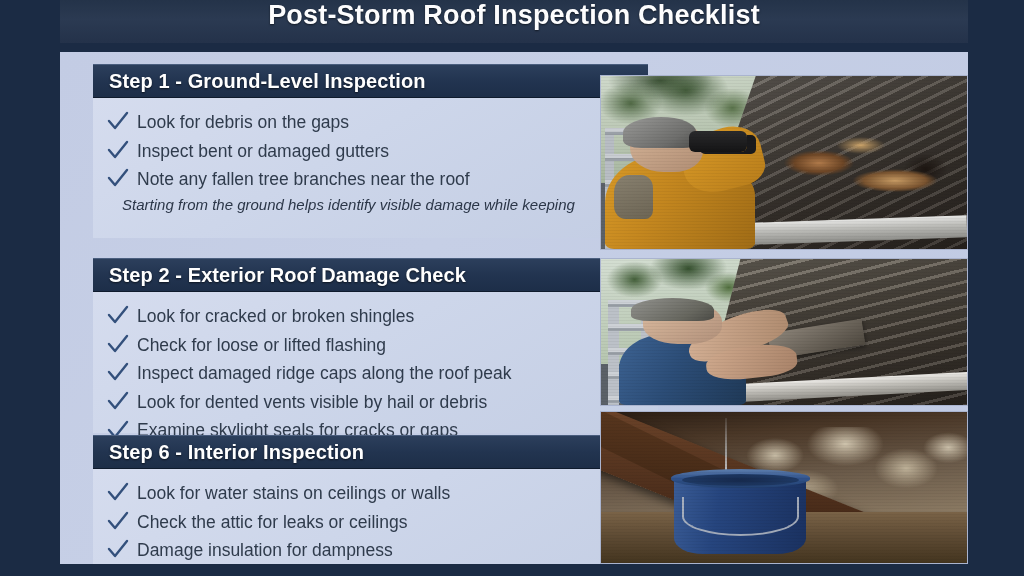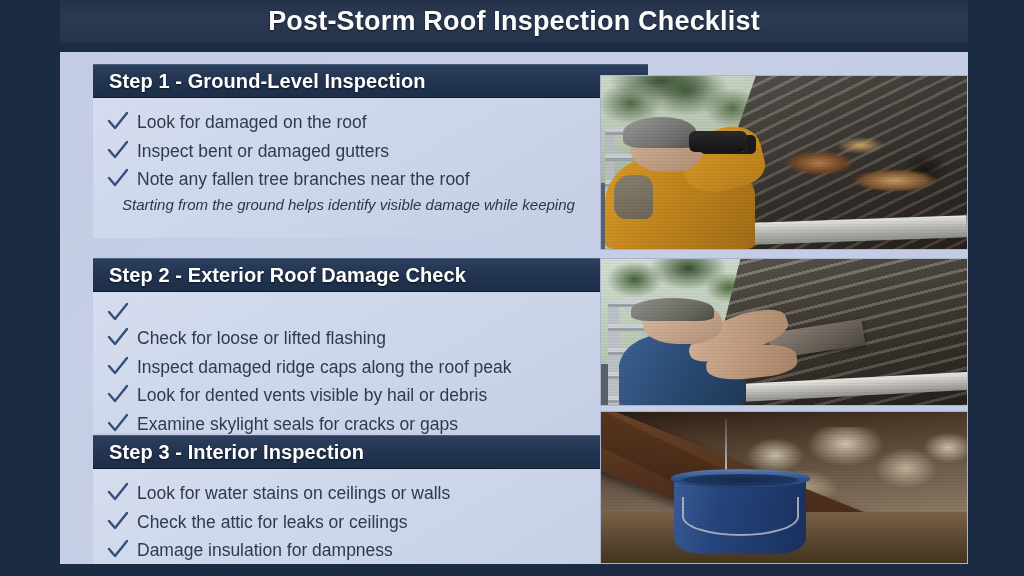--- a/index.html
+++ b/index.html
@@ -18,21 +18,21 @@
     width:1024px; height:576px;
     background:#1b2b44;
     overflow:hidden;
   }
 
   
   .titlebar {
     position:absolute;
     left:60px; top:0; width:908px; height:43px;
     background:linear-gradient(180deg,#243349 0%, #2b3a52 45%, #24324a 100%);
-    display:flex; align-items:center; justify-content:center;
+    display:flex; justify-content:center;
   }
   .title {
     color:#fdfdfe;
     font-size:27px;
     font-weight:bold;
     letter-spacing:0.2px;
     text-shadow:0 1px 2px rgba(0,0,0,.55);
     white-space:nowrap;
   }
 
@@ -364,21 +364,21 @@
       <div class="step-bar">
         <span class="step-bar-title">Step 1 - Ground-Level Inspection</span>
       </div>
       <div class="step-body">
         <div class="check-row">
           <span class="check-icon">
             <svg width="22" height="20" viewBox="0 0 22 20">
                 <path d="M2 10 L8 17 L20 2" stroke="#33507c" stroke-width="2.4" fill="none" stroke-linecap="round" stroke-linejoin="round"></path>
               </svg>
           </span>
-          <span class="check-text">Look for damaged on the roof</span>
+          <span class="check-text">Look for debris on the gaps</span>
         </div>
         <div class="check-row">
           <span class="check-icon">
             <svg width="22" height="20" viewBox="0 0 22 20">
                 <path d="M2 10 L8 17 L20 2" stroke="#33507c" stroke-width="2.4" fill="none" stroke-linecap="round" stroke-linejoin="round"></path>
               </svg>
           </span>
           <span class="check-text">Inspect bent or damaged gutters</span>
         </div>
         <div class="check-row">
@@ -397,20 +397,21 @@
       <div class="step-bar">
         <span class="step-bar-title">Step 2 - Exterior Roof Damage Check</span>
       </div>
       <div class="step-body">
         <div class="check-row">
           <span class="check-icon">
             <svg width="22" height="20" viewBox="0 0 22 20">
                 <path d="M2 10 L8 17 L20 2" stroke="#33507c" stroke-width="2.4" fill="none" stroke-linecap="round" stroke-linejoin="round"></path>
               </svg>
           </span>
+          <span class="check-text">Look for cracked or broken shingles</span>
         </div>
         <div class="check-row">
           <span class="check-icon">
             <svg width="22" height="20" viewBox="0 0 22 20">
                 <path d="M2 10 L8 17 L20 2" stroke="#33507c" stroke-width="2.4" fill="none" stroke-linecap="round" stroke-linejoin="round"></path>
               </svg>
           </span>
           <span class="check-text">Check for loose or lifted flashing</span>
         </div>
         <div class="check-row">
@@ -435,21 +436,21 @@
                 <path d="M2 10 L8 17 L20 2" stroke="#33507c" stroke-width="2.4" fill="none" stroke-linecap="round" stroke-linejoin="round"></path>
               </svg>
           </span>
           <span class="check-text">Examine skylight seals for cracks or gaps</span>
         </div>
       </div>
     </div>
 
     <div class="step" id="step3">
       <div class="step-bar">
-        <span class="step-bar-title">Step 3 - Interior Inspection</span>
+        <span class="step-bar-title">Step 6 - Interior Inspection</span>
       </div>
       <div class="step-body">
         <div class="check-row">
           <span class="check-icon">
             <svg width="22" height="20" viewBox="0 0 22 20">
                 <path d="M2 10 L8 17 L20 2" stroke="#33507c" stroke-width="2.4" fill="none" stroke-linecap="round" stroke-linejoin="round"></path>
               </svg>
           </span>
           <span class="check-text">Look for water stains on ceilings or walls</span>
         </div>

